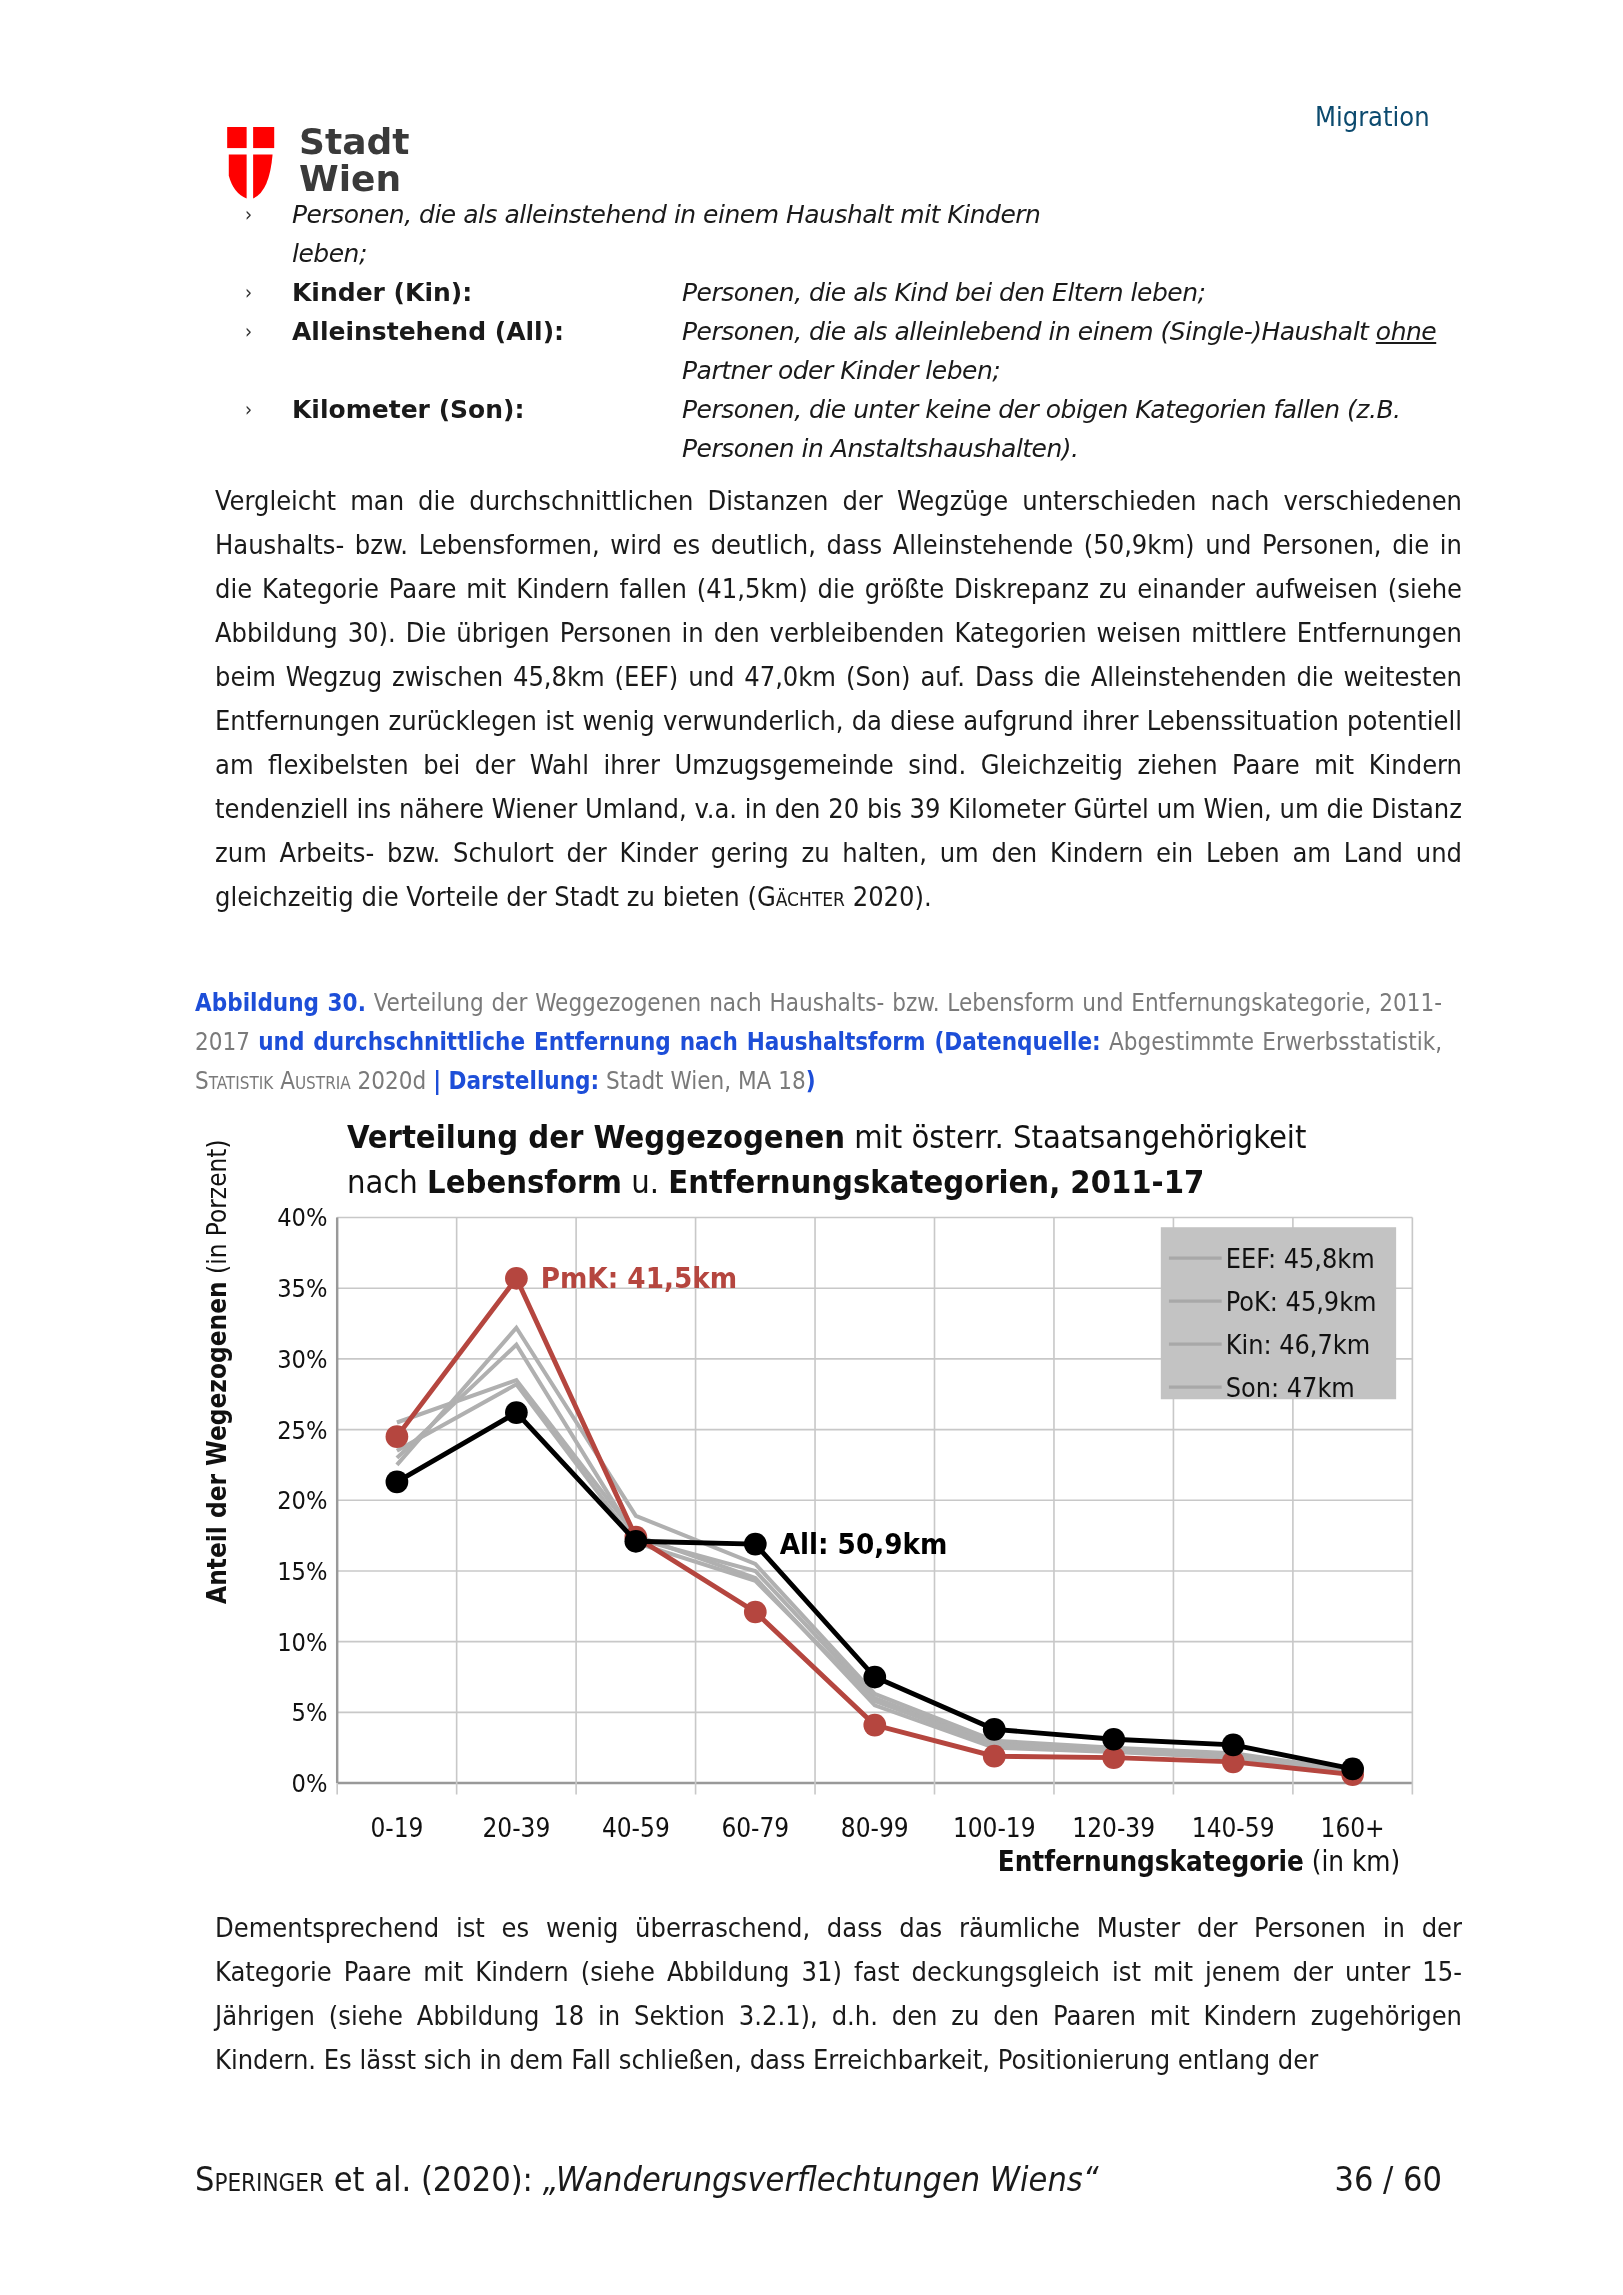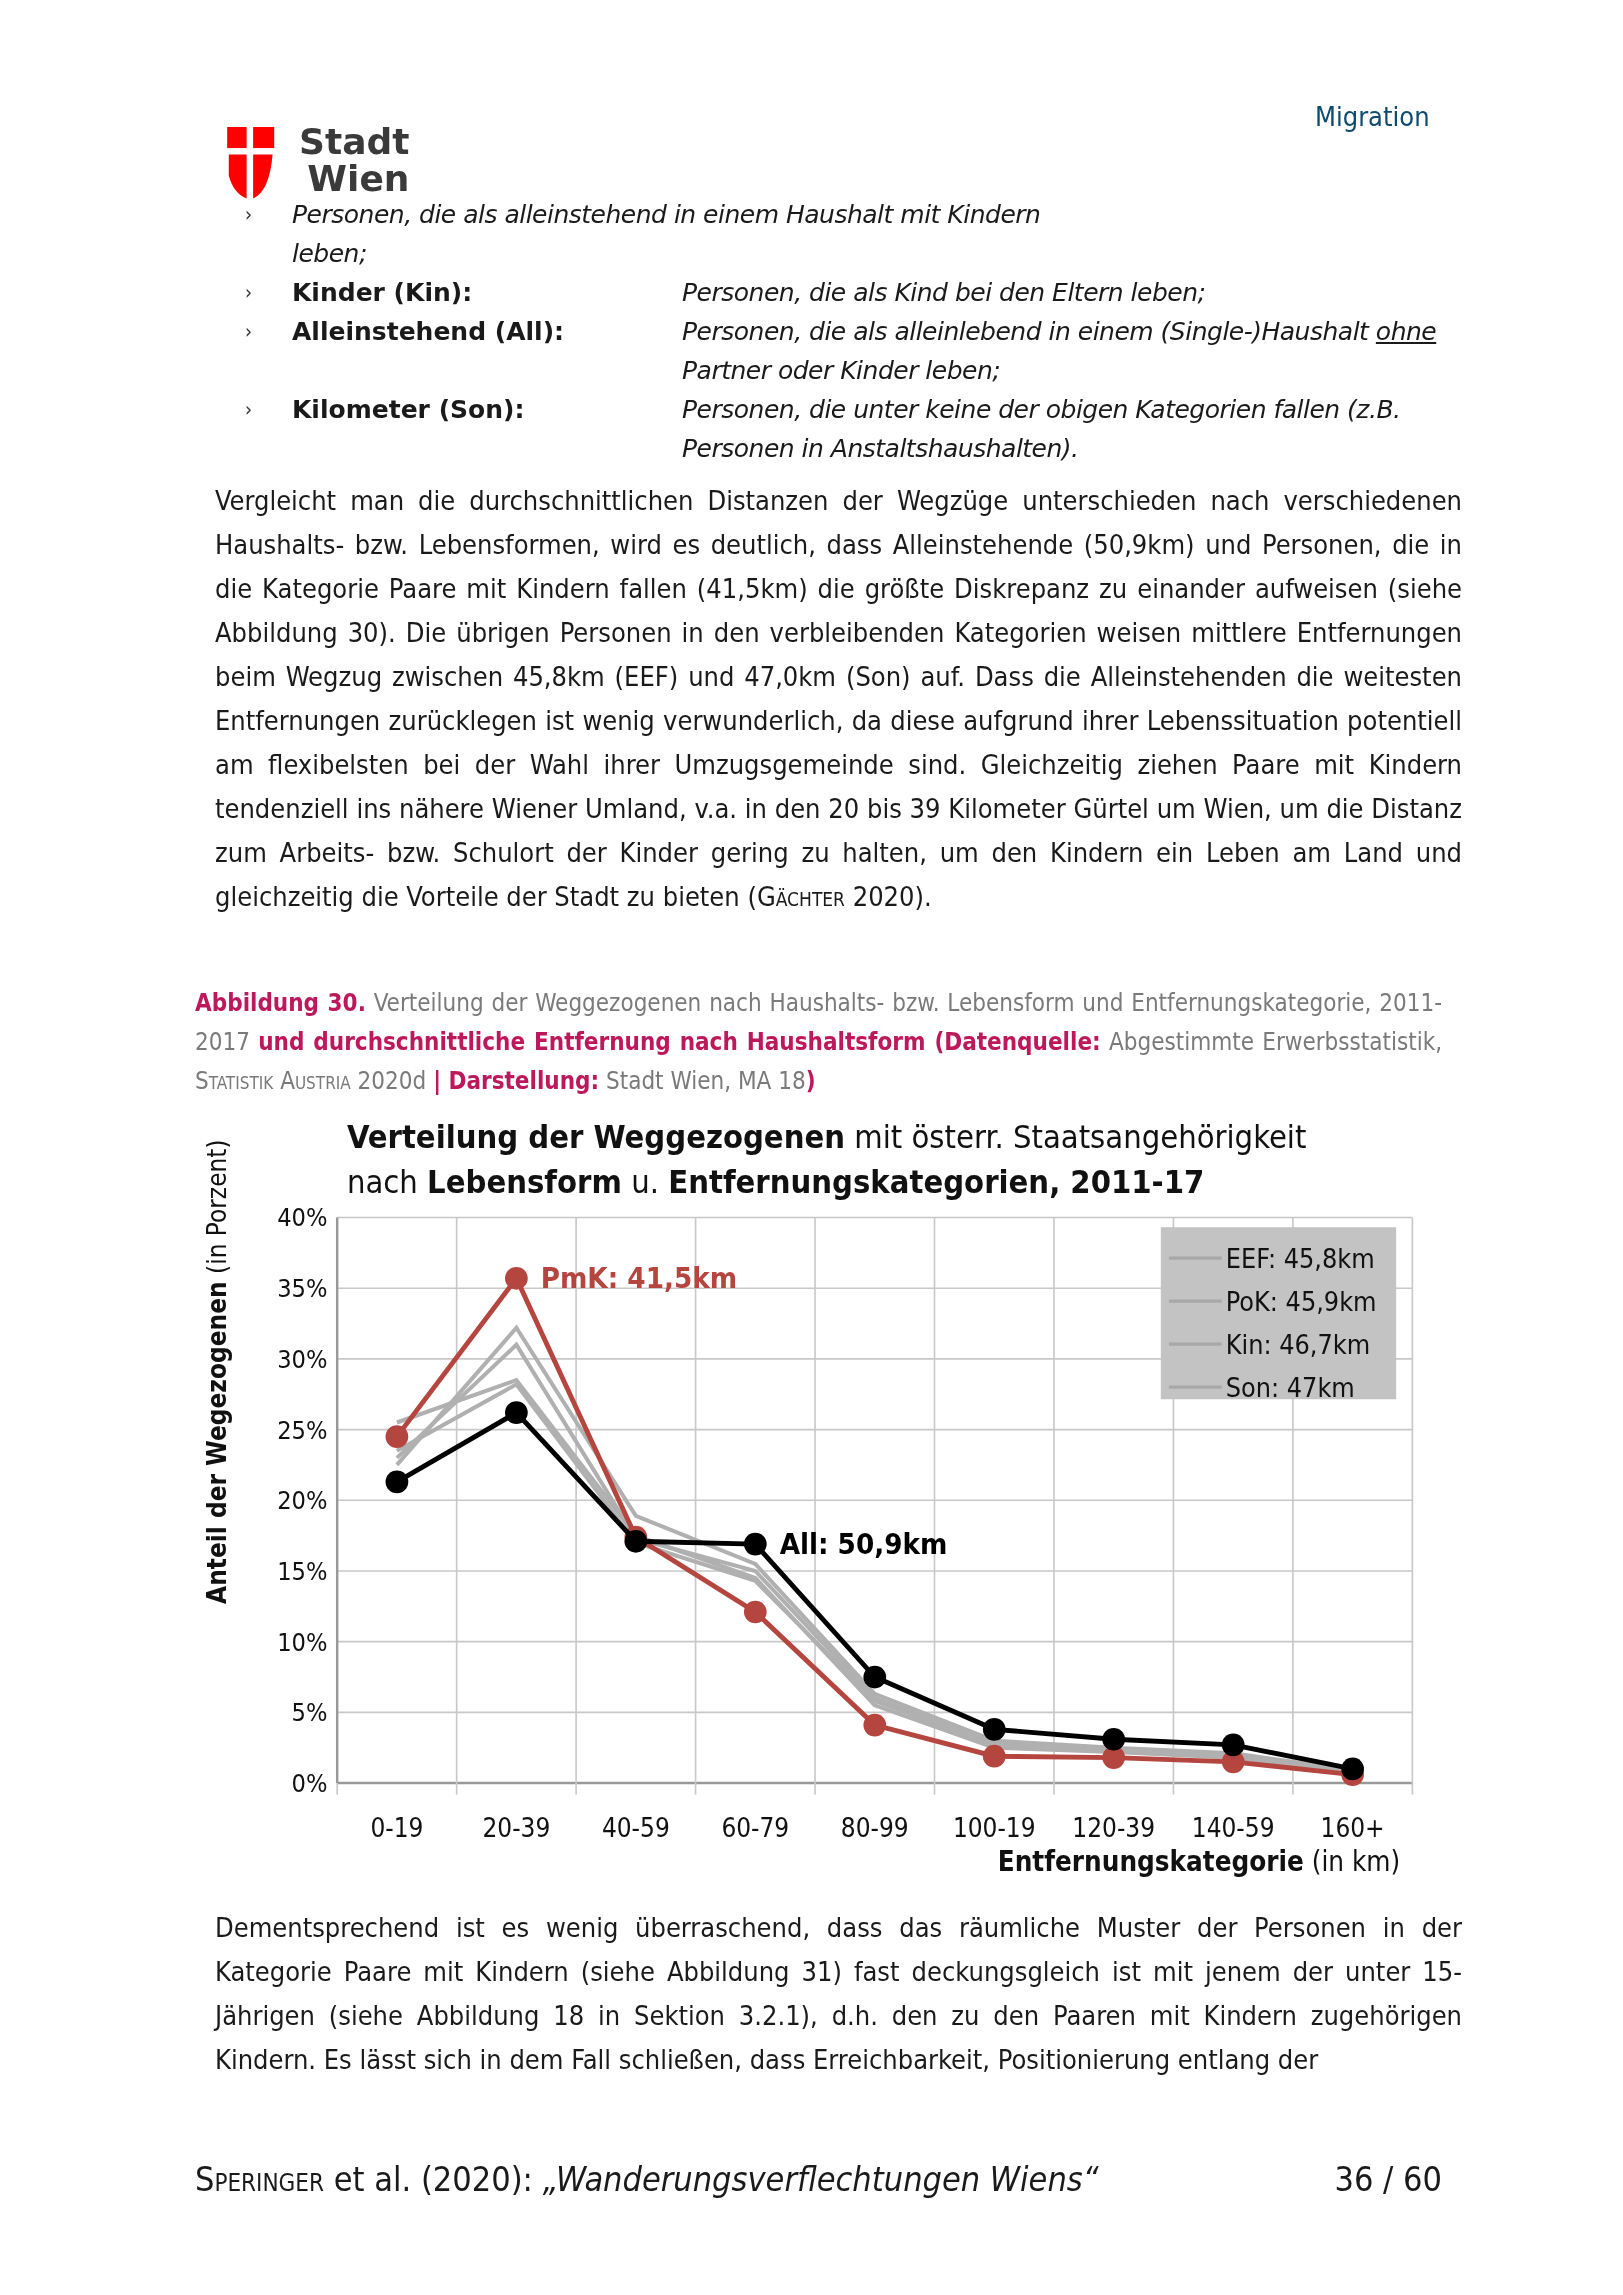--- a/index.html
+++ b/index.html
@@ -1,31 +1,31 @@
 <!DOCTYPE html>
 <html style="font-size:13px"><head>
 <meta charset="utf-8">
 <style>
   html, body { margin: 0; padding: 0; background: #ffffff; }
   body { width: 1623px; height: 2295px; position: relative; overflow: hidden;
          font-family: "DejaVu Sans Condensed", "DejaVu Sans", "Liberation Sans", sans-serif; color: #1a1a1a; }
   .abs { position: absolute; }
   .header-migration { left: 1315px; top: 101px; font-size: 27px; color: #0c4a6e; }
   .logo { left: 227px; top: 127px; width: 195px; height: 73px; }
-  .logo-text { left: 299px; top: 123px; font-family: "DejaVu Sans", sans-serif; font-weight: bold; font-size: 36px; line-height: 37px; color: #3a3a3a; text-align: right; }
+  .logo-text { left: 299px; top: 123px; font-family: "DejaVu Sans", sans-serif; font-weight: bold; font-size: 36px; line-height: 37px; color: #3a3a3a; }
   .defs { left: 195px; top: 195px; width: 1266px; font-size: 27px; line-height: 39px; }
   .def-row { display: flex; }
   .def-bullet { width: 97px; padding-left: 50px; box-sizing: border-box; font-size: 19.5px; color:#333; }
   .def-term { width: 390px; font-weight: bold; font-family: "DejaVu Sans", sans-serif; font-size: 25px; }
   .def-desc { width: 771px; font-style: italic; font-family: "DejaVu Sans", sans-serif; font-size: 25px; letter-spacing: -0.5px; }
   .def-desc u { text-decoration: underline; margin-top: 30px; }
   .para { left: 195px; width: 1247px; font-size: 27px; line-height: 44px; text-align: justify; font-family: "DejaVu Sans Condensed","DejaVu Sans", sans-serif; margin-left: 20px; }
   .para1 { top: 479px; }
   .caption { left: 195px; top: 984px; width: 1247px; font-size: 24px; line-height: 39px; color: #7a7a7a; text-align: justify; }
-  .caption b { color: #be185d; }
+  .caption b { color: #1d4ed8; }
   .smallcaps { font-variant: small-caps; }
   .chart { left: 195px; top: 1112px; width: 1250px; height: 779px; }
   .para2 { top: 1906px; }
   .footer { left: 195px; top: 2159px; width: 1247px; font-size: 34px; display: flex; justify-content: space-between; }
   .footer i { font-style: italic; }
   svg text { font-family: "DejaVu Sans Condensed","DejaVu Sans", sans-serif; }
 </style>
 </head>
 <body>
 

